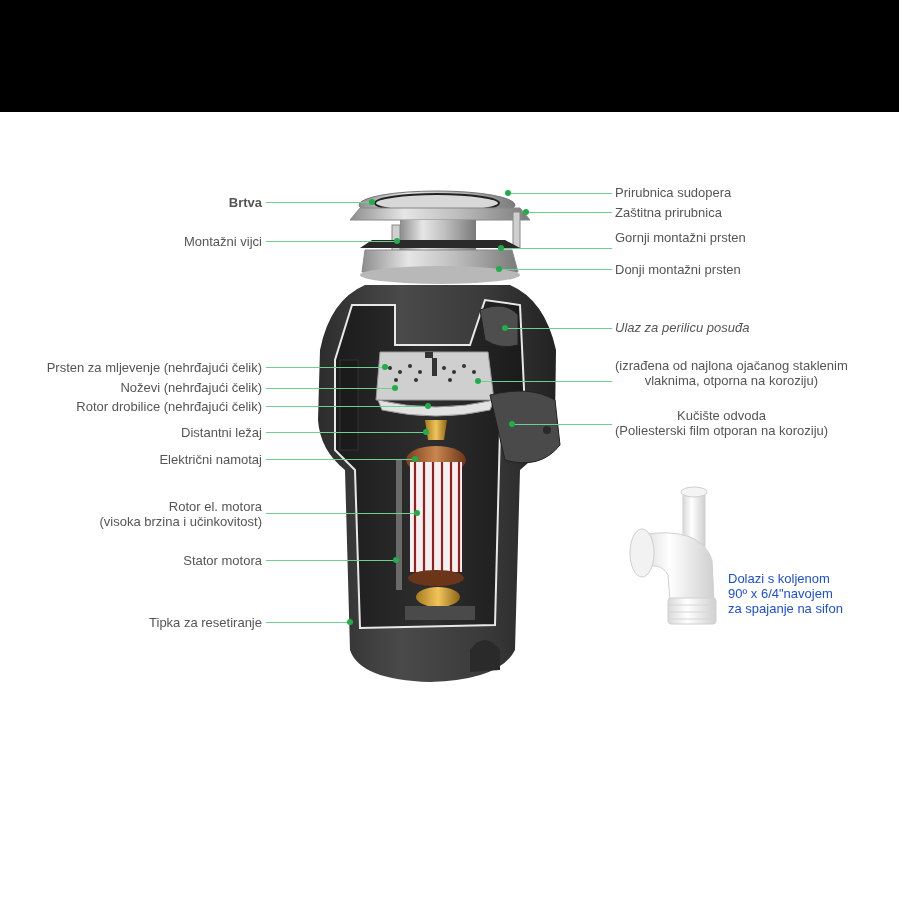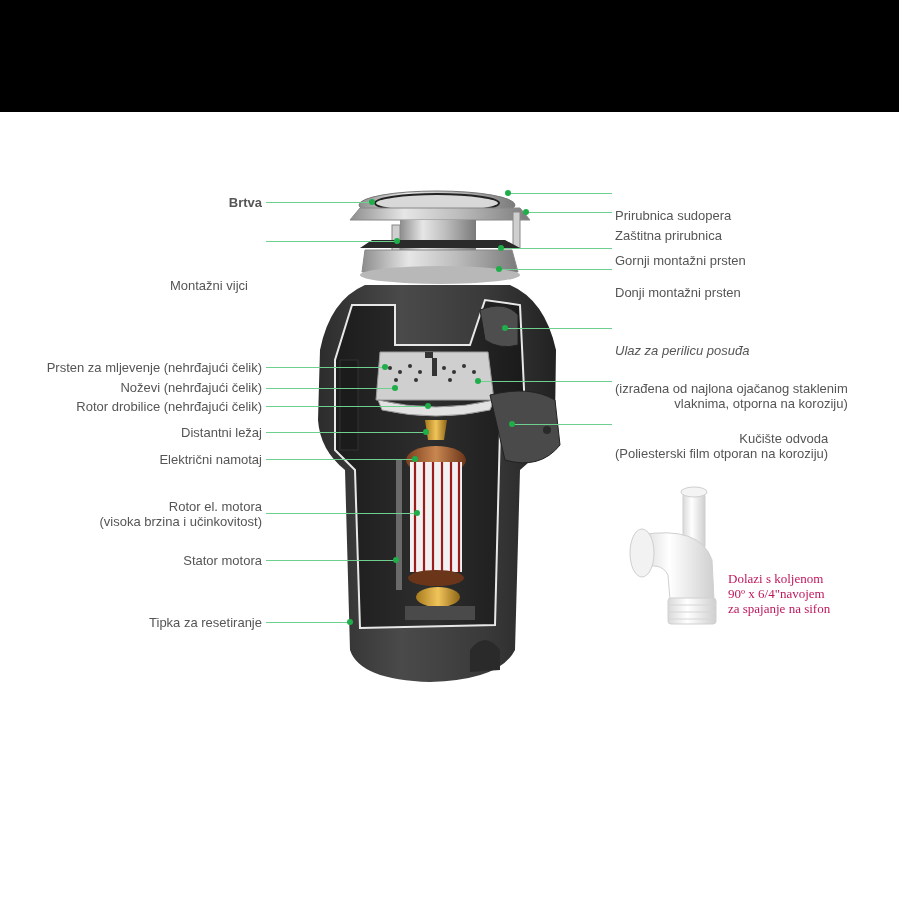--- a/index.html
+++ b/index.html
@@ -1,25 +1,25 @@
 <!DOCTYPE html>
 <html><head>
 <meta charset="utf-8">
 <style>
   * { box-sizing: border-box; margin: 0; padding: 0; }
   html, body { width: 899px; height: 899px; background: #ffffff; overflow: hidden; }
   body { position: relative; font-family: "Liberation Sans", "DejaVu Sans", sans-serif; color: #555555; }
   .top-band { position: absolute; left: 0; top: 0; width: 899px; height: 112px; background: #000000; }
   .label { position: absolute; font-size: 13px; line-height: 15px; color: #555555; white-space: nowrap; }
   .label.left { text-align: right; }
-  .label.right { text-align: right; margin-top: 23px; }
+  .label.right { text-align: center; }
   .leader { position: absolute; height: 1px; background: #6fcf8f; }
   .dot { position: absolute; width: 6px; height: 6px; border-radius: 50%; background: #1fae4a; }
   svg.product { position: absolute; left: 0; top: 0; }
-  .caption { position: absolute; font-size: 13px; line-height: 15px; color: #be185d; white-space: nowrap; font-family: Liberation Serif, serif; }
+  .caption { position: absolute; font-size: 13px; line-height: 15px; color: #1d4ed8; white-space: nowrap; }
 </style>
 </head>
 <body>
 
 <div class="top-band"></div>
 
 <svg class="product" width="899" height="899" viewBox="0 0 899 899">
   <defs>
     <linearGradient id="housingGrad" x1="0" x2="1" y1="0" y2="0">
       <stop offset="0" stop-color="#2c2c2c"></stop>
@@ -131,21 +131,21 @@
         <line x1="668" y1="612" x2="716" y2="612"></line>
         <line x1="668" y1="619" x2="716" y2="619"></line>
       </g>
   </g>
 </svg>
 
 <div class="label left" style="right:637px; top:195px;font-weight:bold;">Brtva</div>
 <div class="leader" style="left:266px; top:202px; width:106px;"></div>
 <div class="dot" style="left:369px; top:199px;"></div>
 
-<div class="label left" style="right:651px; top:234px;margin-top:44px;">Montažni vijci</div>
+<div class="label left" style="right:637px; top:234px;">Montažni vijci</div>
 <div class="leader" style="left:266px; top:241px; width:131px;"></div>
 <div class="dot" style="left:394px; top:238px;"></div>
 
 <div class="label left" style="right:637px; top:360px;">Prsten za mljevenje (nehrđajući čelik)</div>
 <div class="leader" style="left:266px; top:367px; width:119px;"></div>
 <div class="dot" style="left:382px; top:364px;"></div>
 
 <div class="label left" style="right:637px; top:380px;">Noževi (nehrđajući čelik)</div>
 <div class="leader" style="left:266px; top:388px; width:129px;"></div>
 <div class="dot" style="left:392px; top:385px;"></div>

